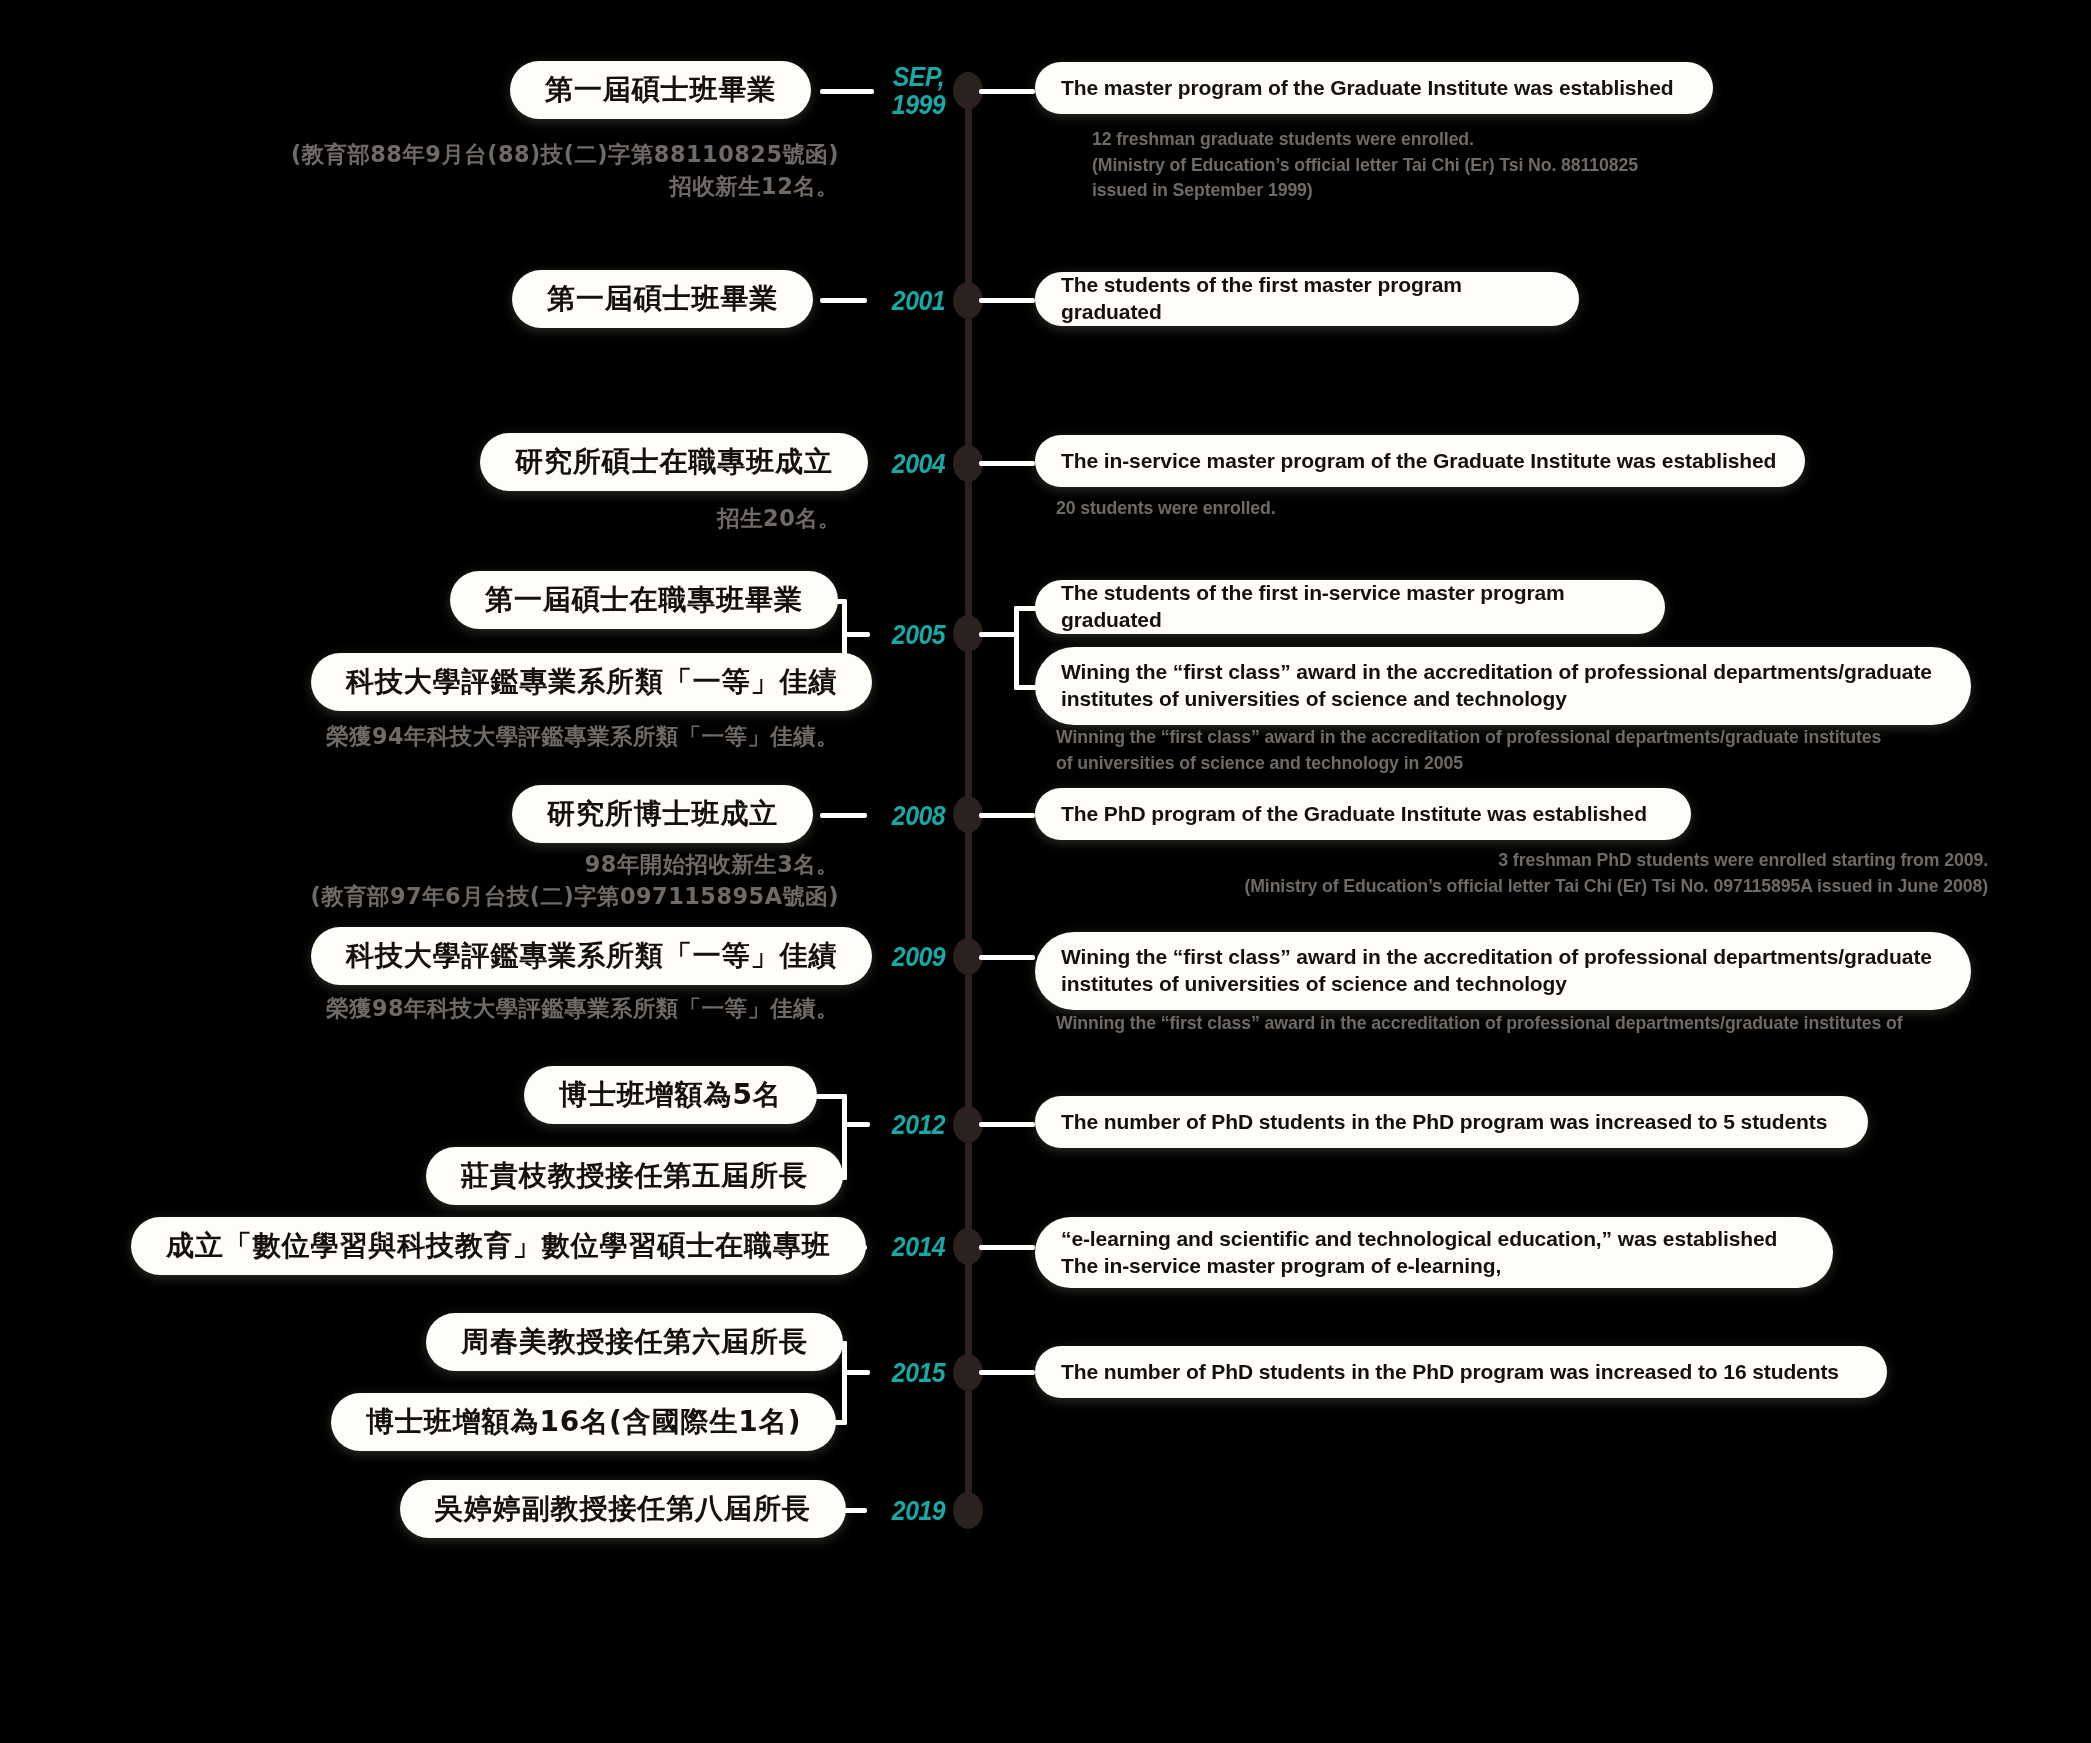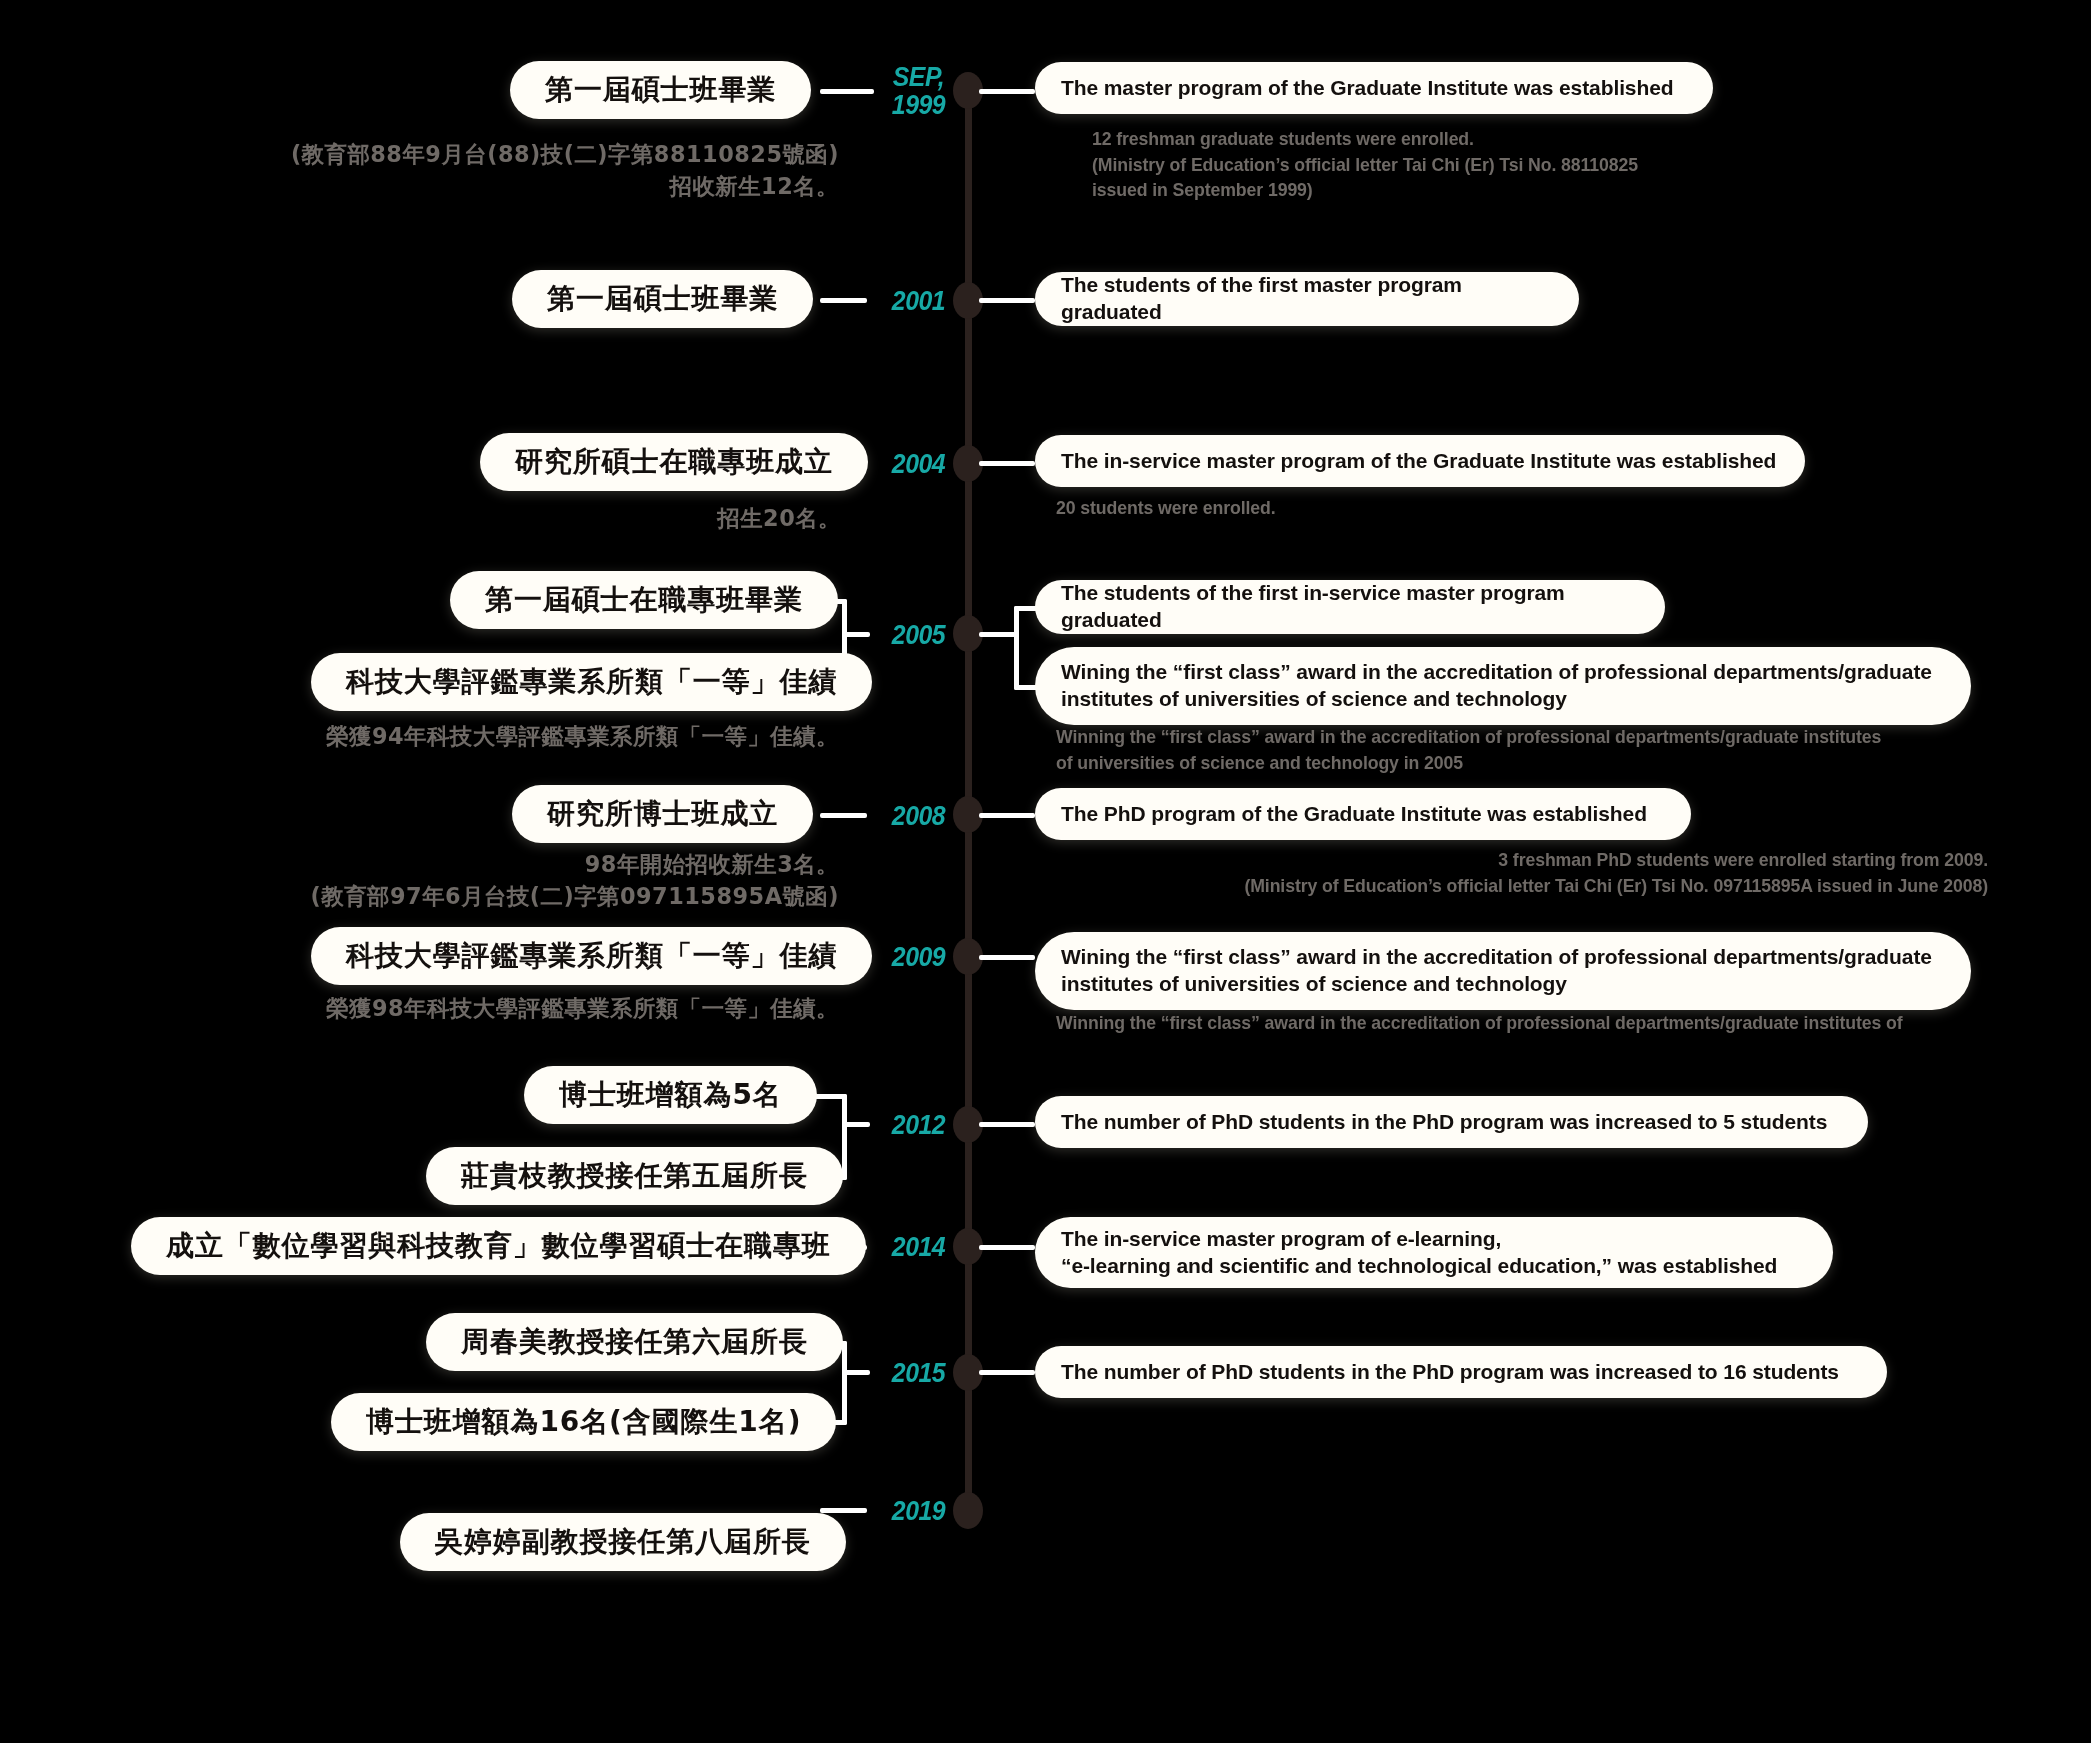--- a/index.html
+++ b/index.html
@@ -266,22 +266,22 @@
     </div>
     <div class="lead" style="left:820px;top:1245px;width:47px;"></div>
     <div class="lead" style="left:979px;top:1245px;width:56px;"></div>
 
     <div class="pill zh" style="left:131px;top:1217px;">
       <span>成立「數位學習與科技教育」數位學習碩士在職專班</span>
     </div>
 
     <div class="pill en" style="left:1035px;top:1217px;width:746px;height:71px;">
       <span>
+        <span class="txt">“e-learning and scientific and technological education,” was established</span>
         <span class="txt">The in-service master program of e-learning,</span>
-        <span class="txt">“e-learning and scientific and technological education,” was established</span>
       </span>
     </div>
   </div>
 
   <div class="row" style="top:0;">
     <div class="dot" style="top:1354px;"></div>
     <div class="year" style="left:867px;top:1359px;">
       <span class="l">2015</span>
     </div>
     <div class="lead" style="left:802px;top:1341px;width:45px;"></div>
@@ -302,19 +302,19 @@
     </div>
   </div>
 
   <div class="row" style="top:0;">
     <div class="dot" style="top:1492px;"></div>
     <div class="year" style="left:867px;top:1497px;">
       <span class="l">2019</span>
     </div>
     <div class="lead" style="left:820px;top:1508px;width:47px;"></div>
 
-    <div class="pill zh" style="left:400px;top:1480px;margin-top:33px;">
+    <div class="pill zh" style="left:400px;top:1480px;">
       <span>吳婷婷副教授接任第八屆所長</span>
     </div>
   </div>
 
 </div>
 
 
 </body></html>

